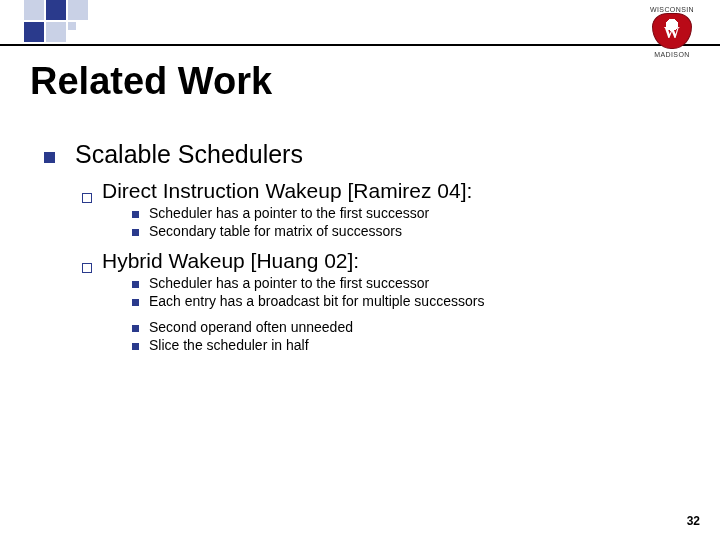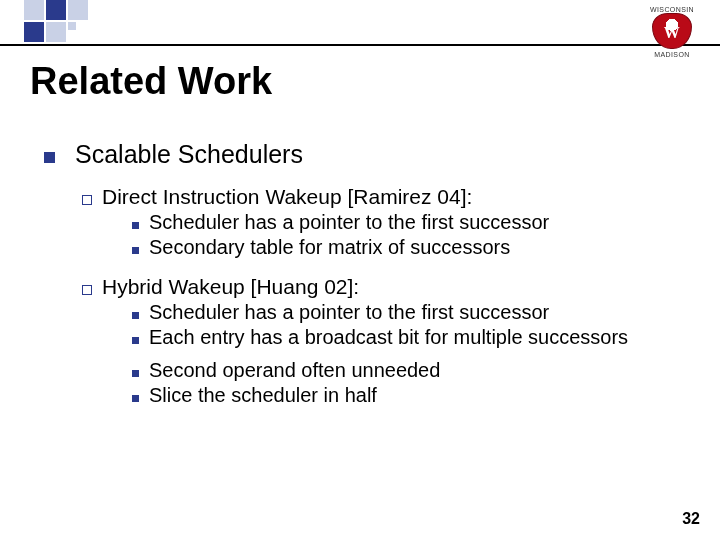--- a/index.html
+++ b/index.html
@@ -79,24 +79,24 @@
   }
   .lvl1 .bullet-sq {
     width: 11px; height: 11px;
     background: #2a3a8c;
     flex: 0 0 auto;
     margin-top: 6px;
   }
   .lvl1 .txt { font-size: 25px; }
   .lvl2 {
     display: flex;
-    align-items: center;
+    align-items: flex-end;
     gap: 10px;
     margin-left: 38px;
-    margin-top: 16px;
+    margin-top: 4px;
     margin-bottom: 2px;
   }
   .lvl2 .bullet-open {
     width: 10px; height: 10px;
     border: 1.5px solid #2a3a8c;
     flex: 0 0 auto;
     margin-top: 5px;
   }
   .lvl2 .txt { font-size: 21px; }
   .lvl3 {
@@ -105,27 +105,27 @@
     gap: 10px;
     margin-left: 88px;
     margin-top: 2px;
   }
   .lvl3 .bullet-sm {
     width: 7px; height: 7px;
     background: #2a3a8c;
     flex: 0 0 auto;
     margin-top: 5px;
   }
-  .lvl3 .txt { font-size: 20px; text-align: center; }
+  .lvl3 .txt { font-size: 14px; text-align: center; }
   .group { margin-bottom: 10px; }
   .pagenum {
     position: absolute;
     bottom: 12px;
     right: 20px;
-    font-size: 16px;
+    font-size: 12px;
     font-weight: bold;
   }
 </style>
 </head>
 <body>
 
 <div class="deco">
   <div class="sq" style="left:24px; top:0; width:20px; height:20px;"></div>
   <div class="sq dark" style="left:46px; top:0; width:20px; height:20px;"></div>
   <div class="sq" style="left:68px; top:0; width:20px; height:20px;"></div>

